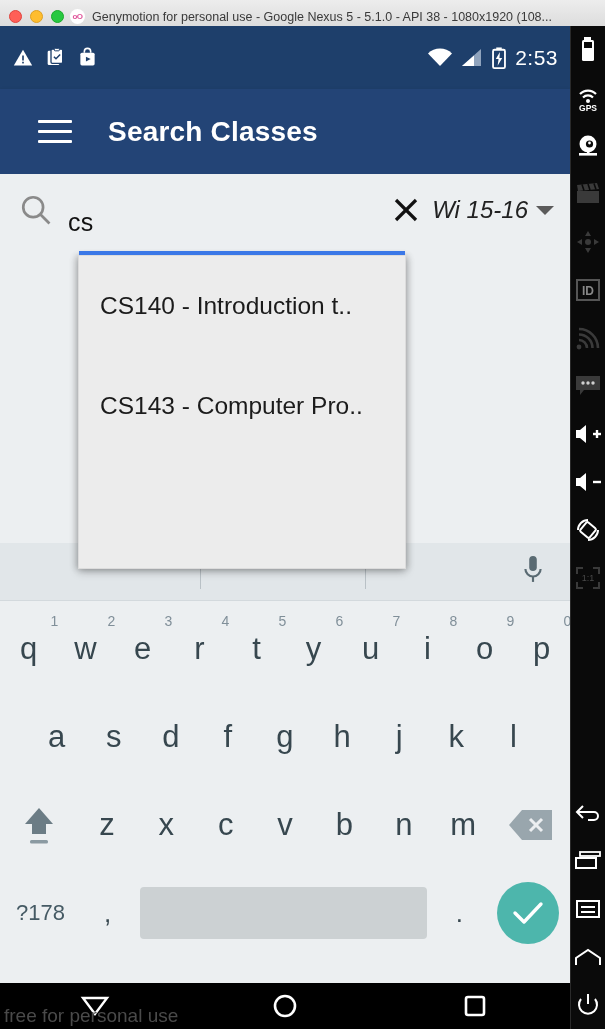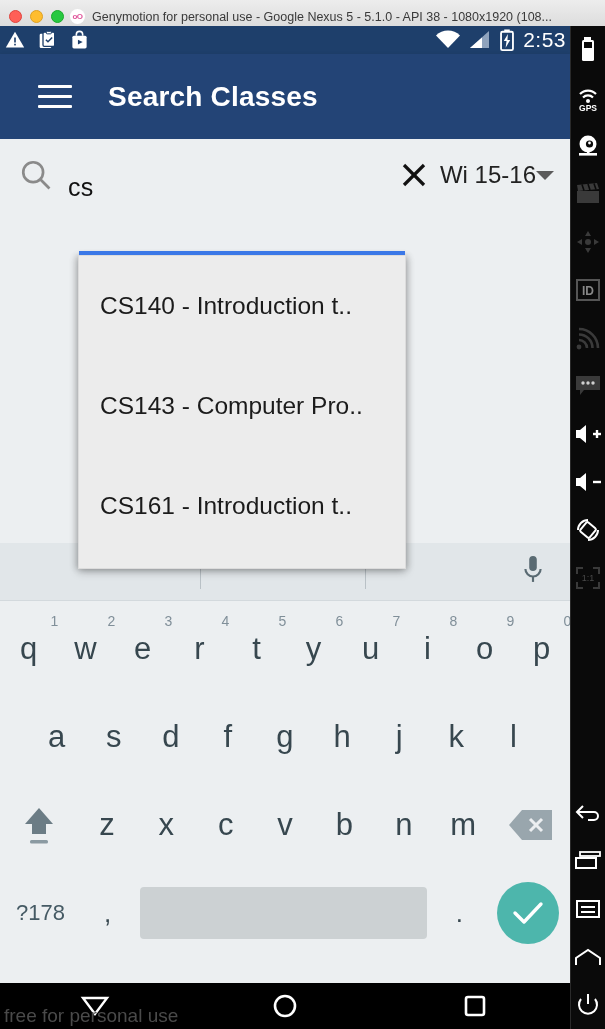--- a/index.html
+++ b/index.html
@@ -37,22 +37,22 @@
 
   
   .device {
     position: absolute; left: 0; top: 26px;
     width: 570px; height: 1003px;
     background: #eceff1; overflow: hidden;
   }
 
   
   .statusbar {
-    position: relative; height: 28px; background: #1e3f6b;
-    display: flex; align-items: center; padding: 0 4px;
+    position: relative; height: 63px; background: #1e3f6b;
+    display: flex; align-items: center; padding: 0 12px;
   }
   .sb-left { display: flex; align-items: center; gap: 12px; }
   .sb-right { margin-left: auto; display: flex; align-items: center; gap: 8px; }
   .sb-time { color: #fff; font-size: 21px; letter-spacing: 0.5px; }
 
   
   .appbar {
     position: relative; height: 85px; background: #234476;
     display: flex; align-items: center; padding-left: 38px;
     box-shadow: 0 2px 4px rgba(0,0,0,0.25);
@@ -70,21 +70,21 @@
     display: flex; align-items: center; padding: 0 16px;
   }
   .search-icon { width: 40px; display: flex; justify-content: center; }
   .search-field {
     flex: 1; position: relative; height: 54px;
     display: flex; align-items: flex-end; margin-left: 12px;
   }
   .search-value { font-size: 25px; color: #111; letter-spacing: 0.3px; }
   .clear-x { width: 44px; display: flex; justify-content: center; align-items: center; cursor: pointer; }
   .term-select {
-    display: flex; align-items: center; gap: 0; margin-left: 4px; cursor: pointer;
+    display: flex; align-items: center; gap: 8px; margin-left: 4px; cursor: pointer; font-style: italic;
   }
   .term-label { font-size: 24px; color: #222; white-space: nowrap; }
   .caret {
     width: 0; height: 0;
     border-left: 9px solid transparent; border-right: 9px solid transparent;
     border-top: 9px solid #5b5b5b;
   }
 
   
   .dropdown {
@@ -250,21 +250,20 @@
       <div class="term-select">
         <span class="term-label">Wi 15-16</span>
         <span class="caret"></span>
       </div>
     </div>
 
     <div class="dropdown">
       <div class="dd-topline"></div>
       <div class="dd-item">CS140 - Introduction t..</div>
       <div class="dd-item">CS143 - Computer Pro..</div>
-      <div class="dd-item">CS161 - Introduction t..</div>
     </div>
 
     <div class="keyboard">
 
       <div class="kb-suggest">
         <span class="kb-div" style="left:200px"></span>
         <span class="kb-div" style="left:365px"></span>
         <span class="kb-mic">
           <svg width="26" height="34" viewBox="0 0 24 30">
             <rect x="8.5" y="2" width="7" height="14" rx="3.5" fill="#5a6b73"></rect>

